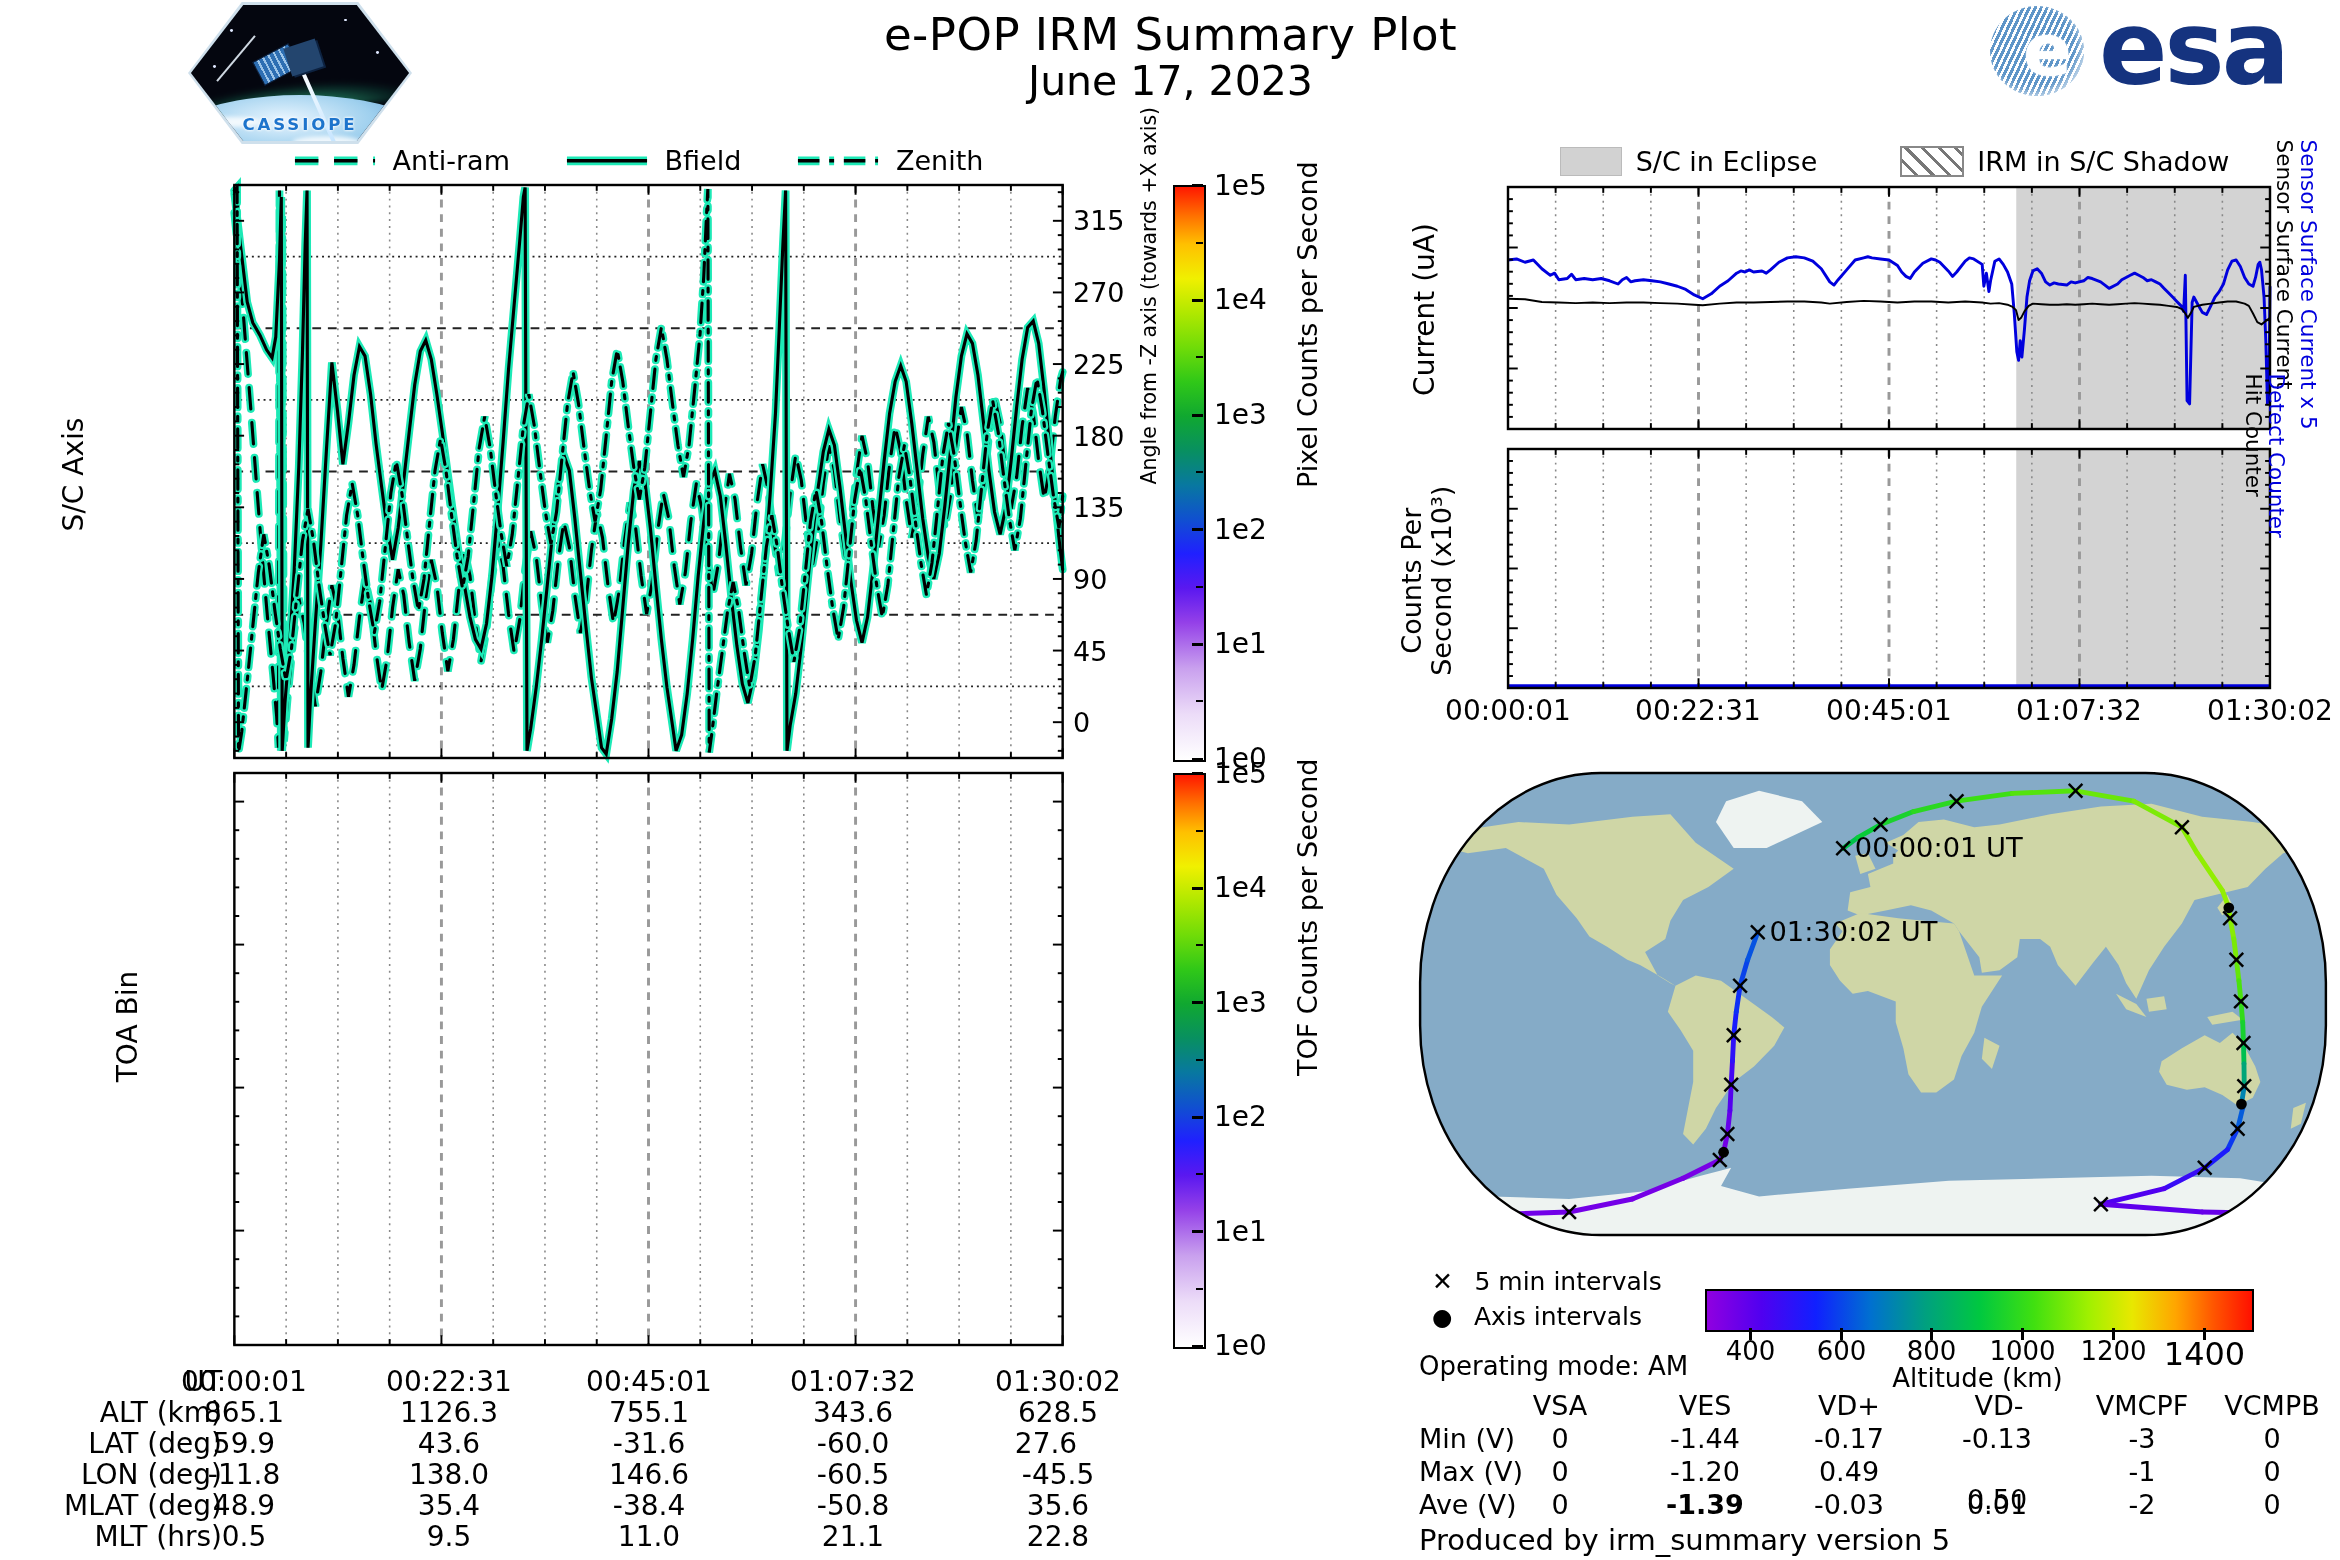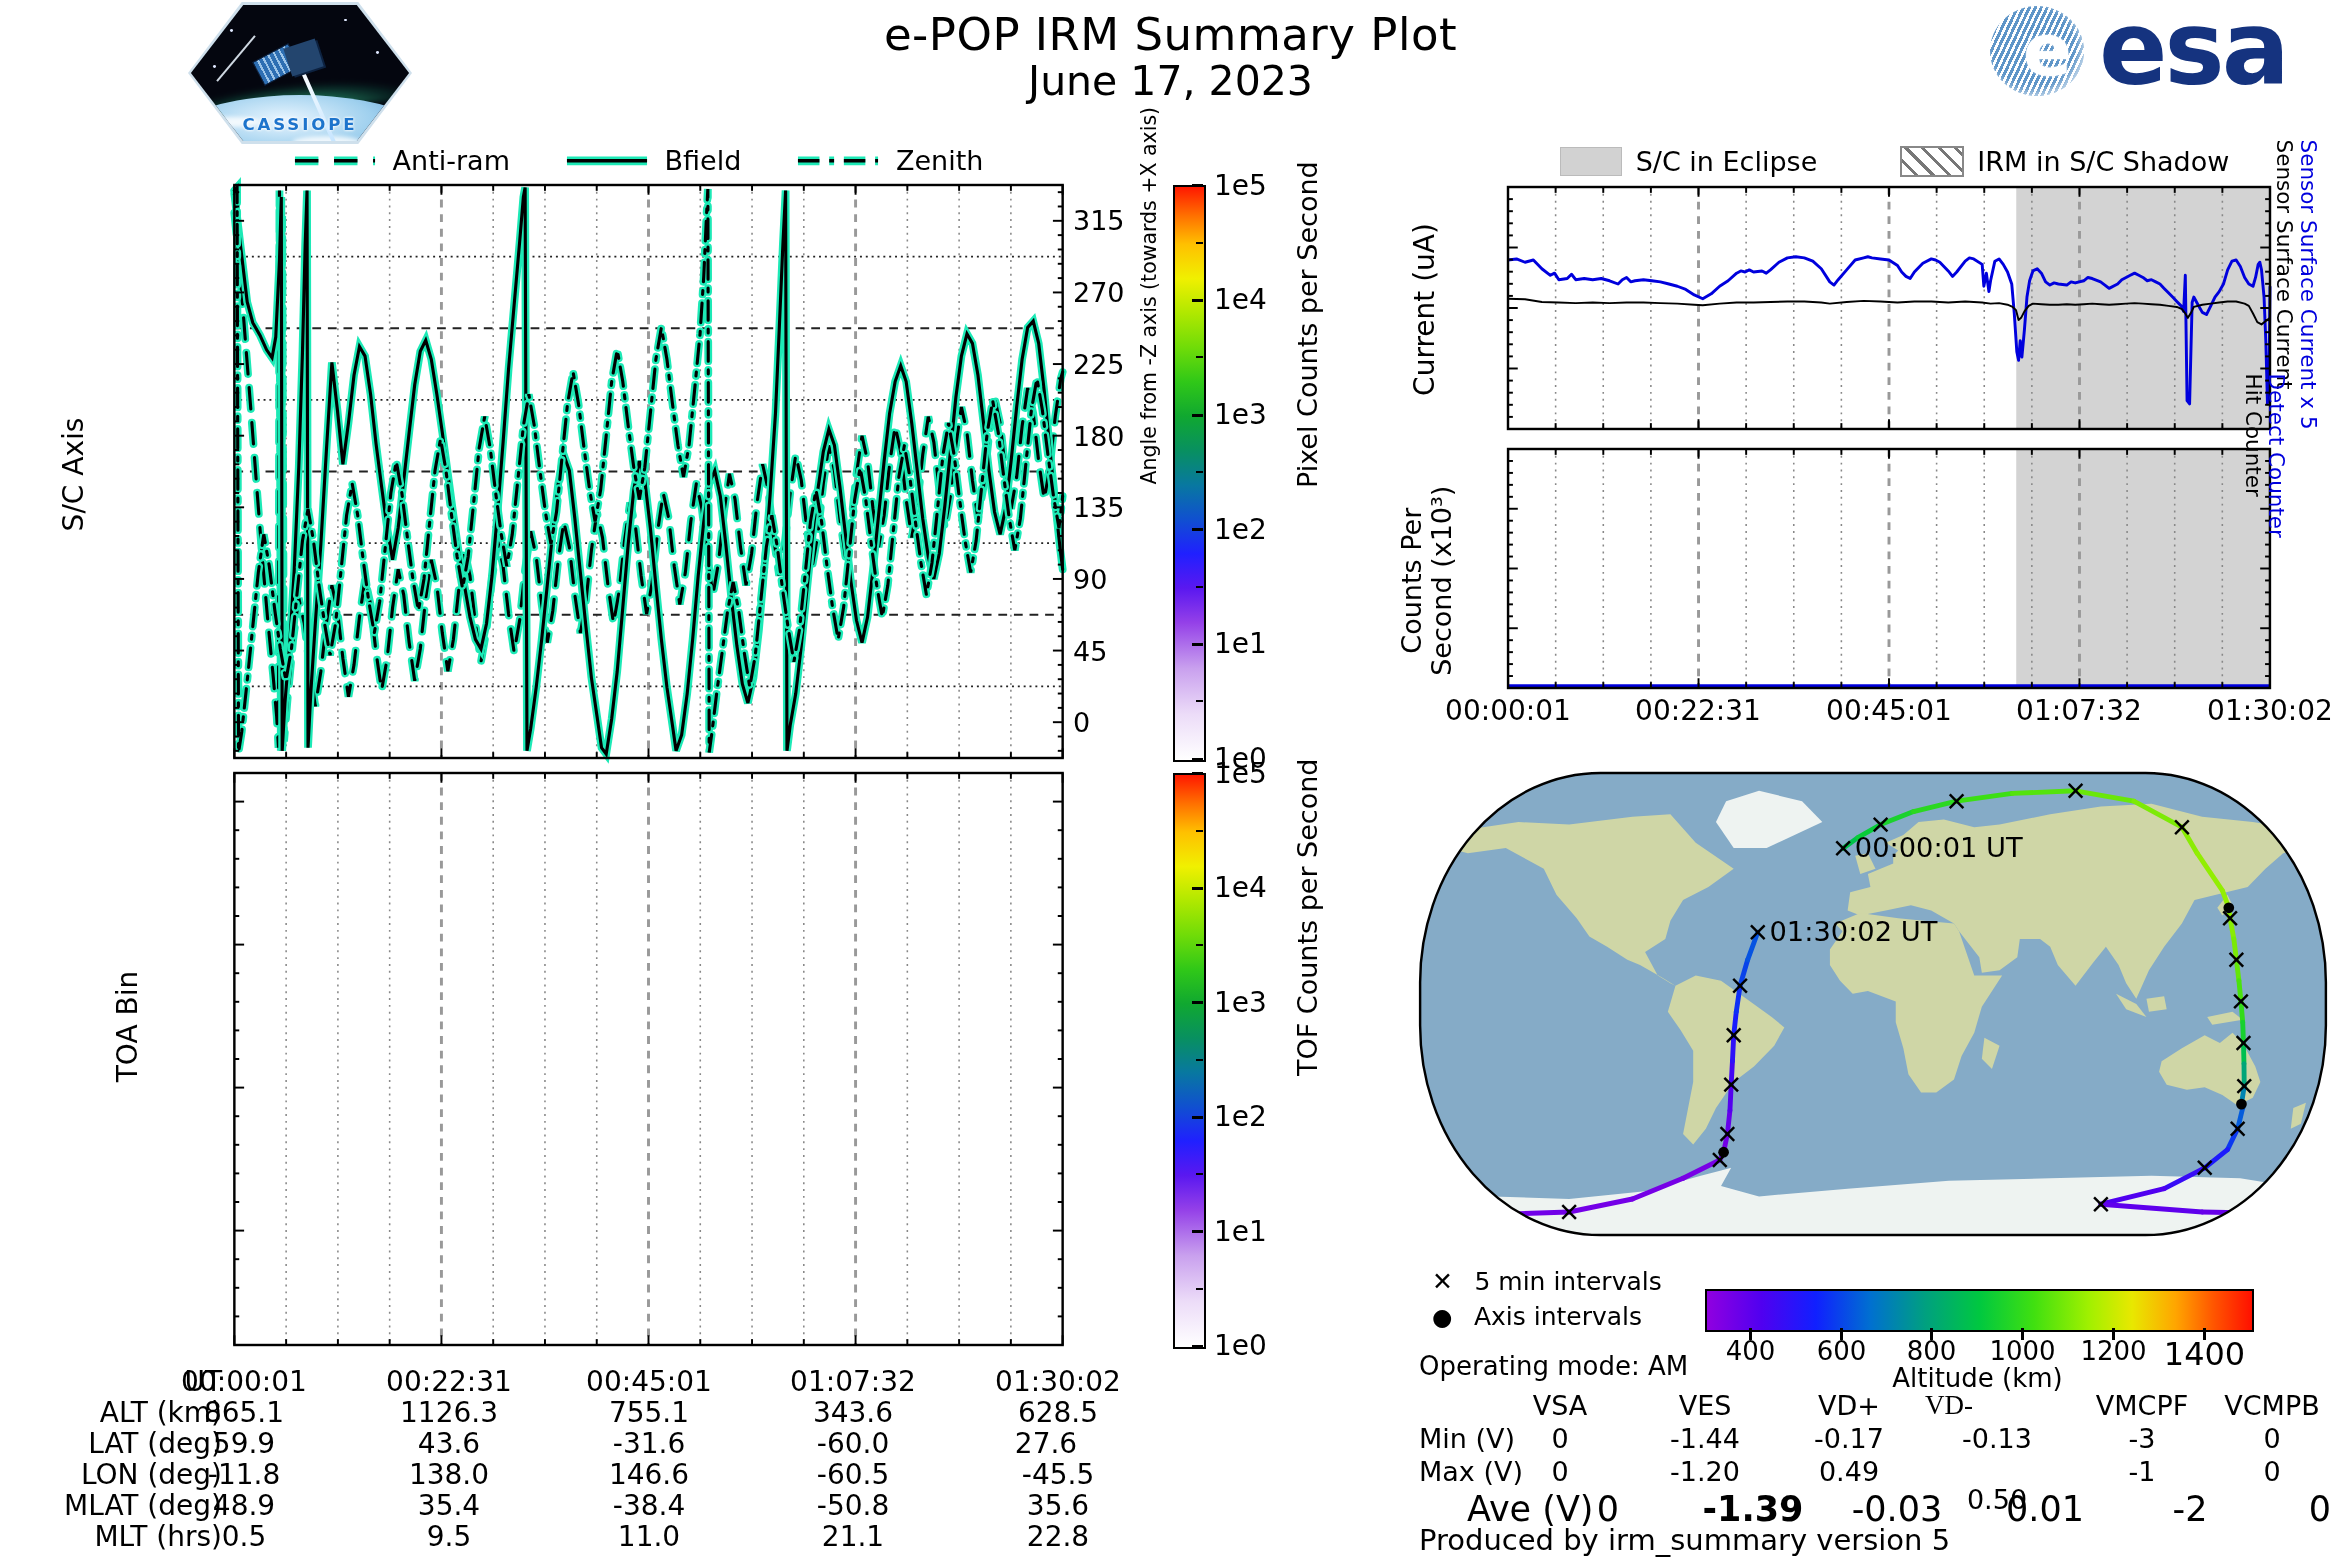--- a/index.html
+++ b/index.html
@@ -828,21 +828,21 @@
       <div style="position: absolute; left: 2203px; top: 1328px; width: 2.9px; height: 11.7px; background: rgb(0, 0, 0);"></div>
       <div class="ticklab" style="position: absolute; left: 2146px; width: 117px; text-align: center; top: 1338px; font-size: 32px;">1400</div>
     </div>
   <div class="abs ctr" style="left:1705px;top:1363px;width:545px;font-size:26px;">Altitude (km)</div>
 
   <div class="abs" id="volt-table" style="left:0;top:1390px;width:2341px;">
       <div class="tablerow" style="position: relative; height: 33px; font-size: 27px;">
         <span class="val" style="left: 1560px;">VSA</span>
         <span class="val" style="left: 1705px;">VES</span>
         <span class="val" style="left: 1849px;">VD+</span>
-        <span class="val" style="left: 1949px; font-family: Liberation Serif, serif;">VD-</span>
+        <span class="val" style="left: 1999px;">VD-</span>
         <span class="val" style="left: 2142px;">VMCPF</span>
         <span class="val" style="left: 2272px;">VCMPB</span>
       </div>
       <div class="tablerow" style="position: relative; height: 33px; font-size: 27px;">
         <span style="position: absolute; left: 1419px;">Min (V)</span>
         <span class="val" style="left: 1560px;">0</span>
         <span class="val" style="left: 1705px;">-1.44</span>
         <span class="val" style="left: 1849px;">-0.17</span>
         <span class="val" style="left: 1997px;">-0.13</span>
         <span class="val" style="left: 2142px;">-3</span>
@@ -850,21 +850,21 @@
       </div>
       <div class="tablerow" style="position: relative; height: 33px; font-size: 27px;">
         <span style="position: absolute; left: 1419px;">Max (V)</span>
         <span class="val" style="left: 1560px;">0</span>
         <span class="val" style="left: 1705px;">-1.20</span>
         <span class="val" style="left: 1849px;">0.49</span>
         <span class="val" style="left: 1997px; margin-top: 28px;">0.50</span>
         <span class="val" style="left: 2142px;">-1</span>
         <span class="val" style="left: 2272px;">0</span>
       </div>
-      <div class="tablerow" style="position: relative; height: 33px; font-size: 35px; margin-left: 48px;">
+      <div class="tablerow" style="position: relative; height: 33px; font-size: 27px;">
         <span style="position: absolute; left: 1419px;">Ave (V)</span>
         <span class="val" style="left: 1560px;">0</span>
         <span class="val" style="left: 1705px; font-weight: bold;">-1.39</span>
         <span class="val" style="left: 1849px;">-0.03</span>
         <span class="val" style="left: 1997px;">0.01</span>
         <span class="val" style="left: 2142px;">-2</span>
         <span class="val" style="left: 2272px;">0</span>
       </div>
     </div>
 

